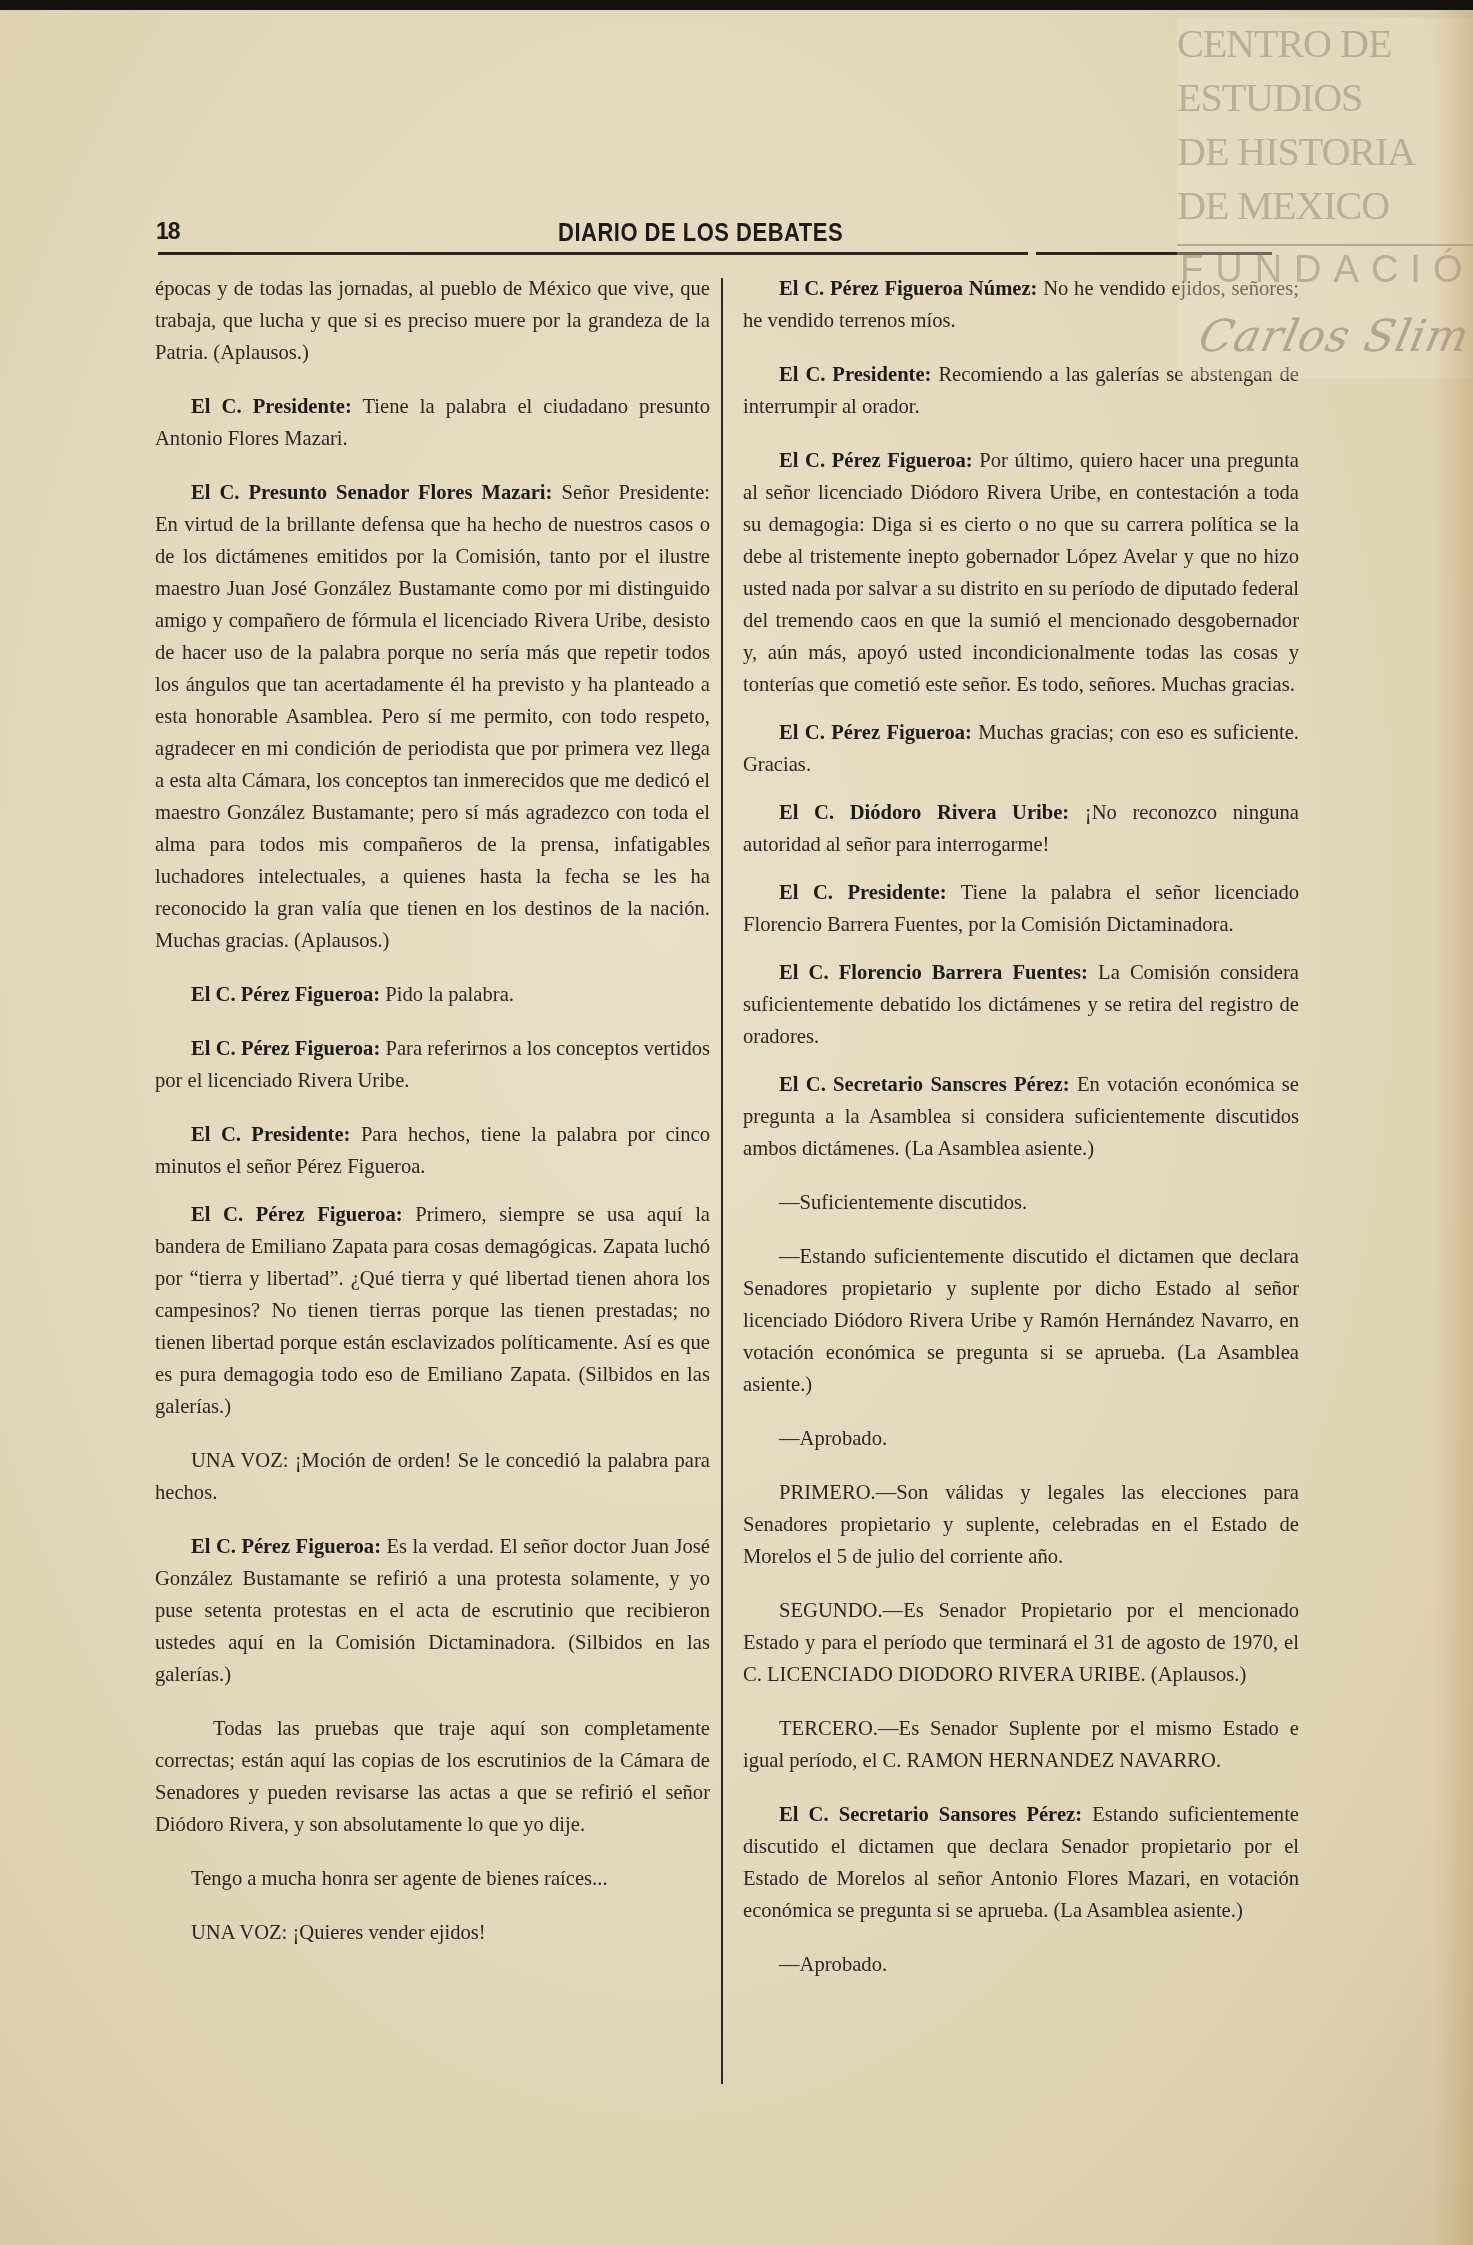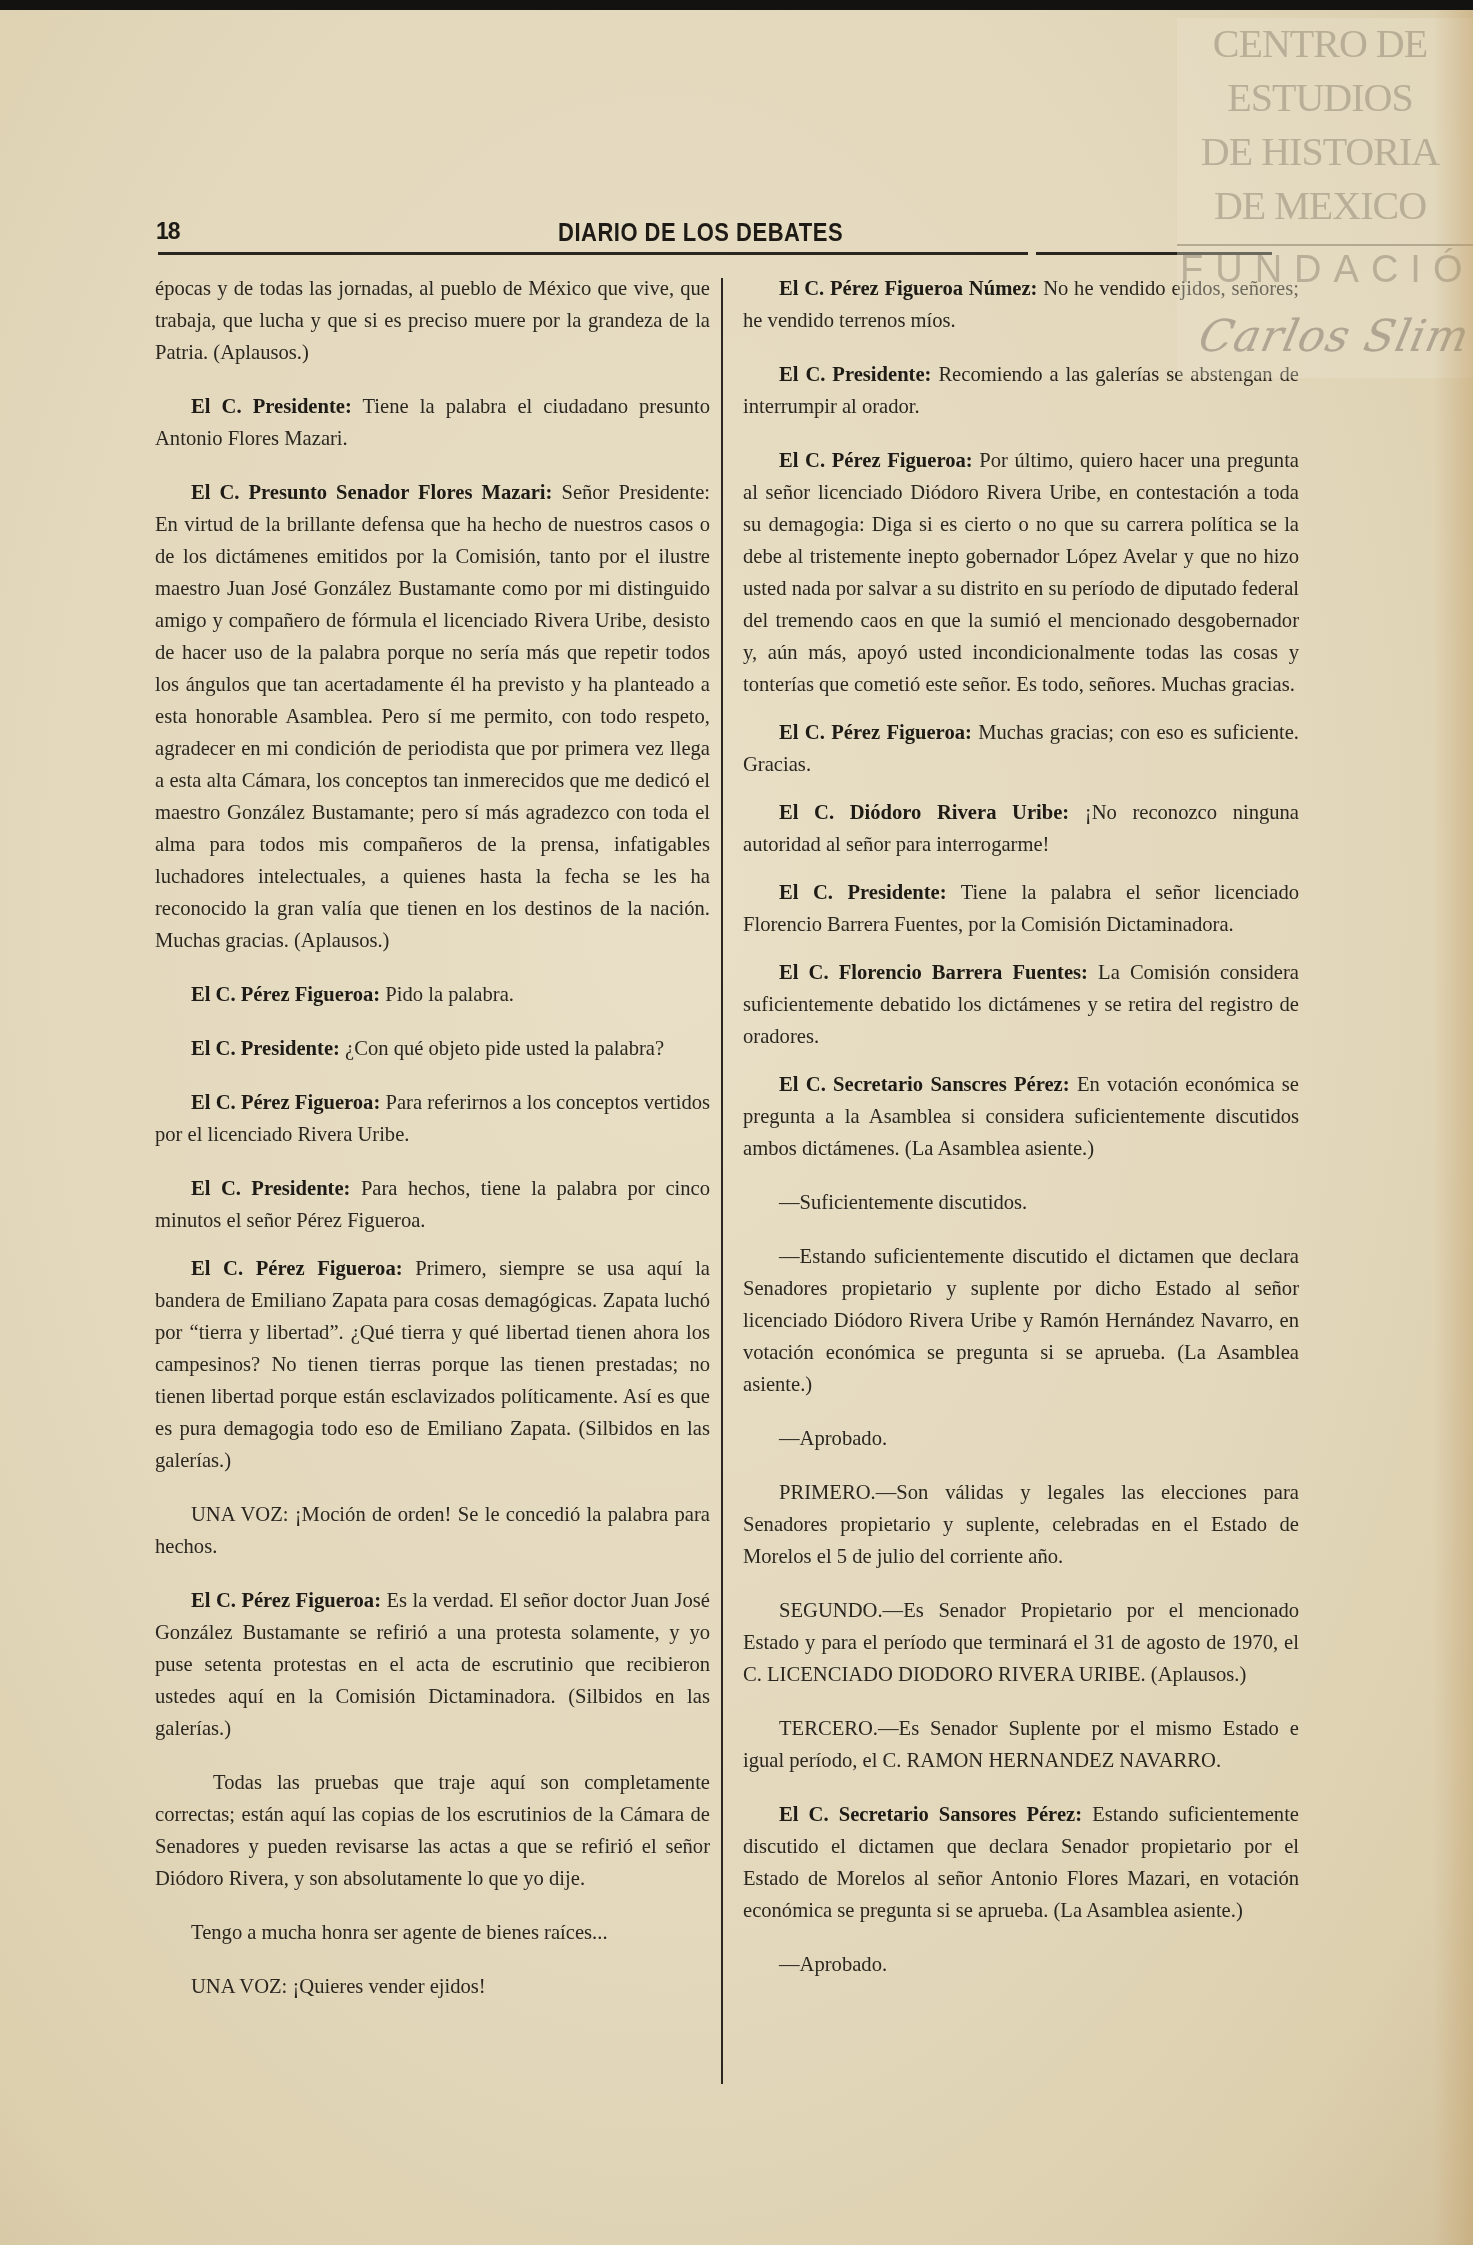--- a/index.html
+++ b/index.html
@@ -52,21 +52,21 @@
   .para { margin: 0 0 22px 0; text-indent: 36px; }
   .para.tight { margin-bottom: 16px; }
   .speaker { font-weight: bold; color: #1e1b16; }
 
   
   .watermark {
     position: absolute; left: 1177px; top: 8px; width: 296px; height: 360px;
     background: rgba(235, 228, 208, 0.35);
   }
   .wm-line {
-    position: absolute; left: 0; width: 286px; text-align: center;
+    position: absolute; left: 0; width: 286px; text-align: left;
     font-family: "Liberation Serif", "DejaVu Serif", serif; color: rgba(150,140,120,0.55);
     font-size: 40px; line-height: 44px; letter-spacing: -1px;
   }
   .wm-rule { position: absolute; left: 0; top: 226px; width: 296px; height: 2px; background: rgba(140,130,110,0.55); }
   .wm-fundacion {
     position: absolute; left: 1180px; top: 238px; font-family: "Liberation Sans", "DejaVu Sans", sans-serif;
     font-size: 38px; letter-spacing: 12px; color: rgba(150,140,120,0.55);
   }
   .wm-signature {
     position: absolute; left: 1200px; top: 300px; font-family: "DejaVu Serif", serif; font-style: italic;
@@ -86,21 +86,20 @@
   </div>
   <div class="header-rule"></div>
   <div class="header-rule-2"></div>
   <div class="col-divider"></div>
 
   <div class="column col-left">
     <p class="para" style="text-indent:0"><span>épocas y de todas las jornadas, al pueblo de México que vive, que trabaja, que lucha y que si es preciso muere por la grandeza de la Patria. (Aplausos.)</span></p>
     <p class="para"><span class="speaker">El C. Presidente:</span><span> Tiene la palabra el ciudadano presunto Antonio Flores Mazari.</span></p>
     <p class="para"><span class="speaker">El C. Presunto Senador Flores Mazari:</span><span> Señor Presidente: En virtud de la brillante defensa que ha hecho de nuestros casos o de los dictámenes emitidos por la Comisión, tanto por el ilustre maestro Juan José González Bustamante como por mi distinguido amigo y compañero de fórmula el licenciado Rivera Uribe, desisto de hacer uso de la palabra porque no sería más que repetir todos los ángulos que tan acertadamente él ha previsto y ha planteado a esta honorable Asamblea. Pero sí me permito, con todo respeto, agradecer en mi condición de periodista que por primera vez llega a esta alta Cámara, los conceptos tan inmerecidos que me dedicó el maestro González Bustamante; pero sí más agradezco con toda el alma para todos mis compañeros de la prensa, infatigables luchadores intelectuales, a quienes hasta la fecha se les ha reconocido la gran valía que tienen en los destinos de la nación. Muchas gracias. (Aplausos.)</span></p>
     <p class="para"><span class="speaker">El C. Pérez Figueroa:</span><span> Pido la palabra.</span></p>
-    <p class="para"><span class="speaker">El C. Presidente:</span><span> ¿Con qué objeto pide usted la palabra?</span></p>
     <p class="para"><span class="speaker">El C. Pérez Figueroa:</span><span> Para referirnos a los conceptos vertidos por el licenciado Rivera Uribe.</span></p>
     <p class="para tight"><span class="speaker">El C. Presidente:</span><span> Para hechos, tiene la palabra por cinco minutos el señor Pérez Figueroa.</span></p>
     <p class="para"><span class="speaker">El C. Pérez Figueroa:</span><span> Primero, siempre se usa aquí la bandera de Emiliano Zapata para cosas demagógicas. Zapata luchó por “tierra y libertad”. ¿Qué tierra y qué libertad tienen ahora los campesinos? No tienen tierras porque las tienen prestadas; no tienen libertad porque están esclavizados políticamente. Así es que es pura demagogia todo eso de Emiliano Zapata. (Silbidos en las galerías.)</span></p>
     <p class="para"><span>UNA VOZ: ¡Moción de orden! Se le concedió la palabra para hechos.</span></p>
     <p class="para"><span class="speaker">El C. Pérez Figueroa:</span><span> Es la verdad. El señor doctor Juan José González Bustamante se refirió a una protesta solamente, y yo puse setenta protestas en el acta de escrutinio que recibieron ustedes aquí en la Comisión Dictaminadora. (Silbidos en las galerías.)</span></p>
     <p class="para" style="text-indent:58px"><span>Todas las pruebas que traje aquí son completamente correctas; están aquí las copias de los escrutinios de la Cámara de Senadores y pueden revisarse las actas a que se refirió el señor Diódoro Rivera, y son absolutamente lo que yo dije.</span></p>
     <p class="para"><span>Tengo a mucha honra ser agente de bienes raíces...</span></p>
     <p class="para"><span>UNA VOZ: ¡Quieres vender ejidos!</span></p>
   </div>
 

